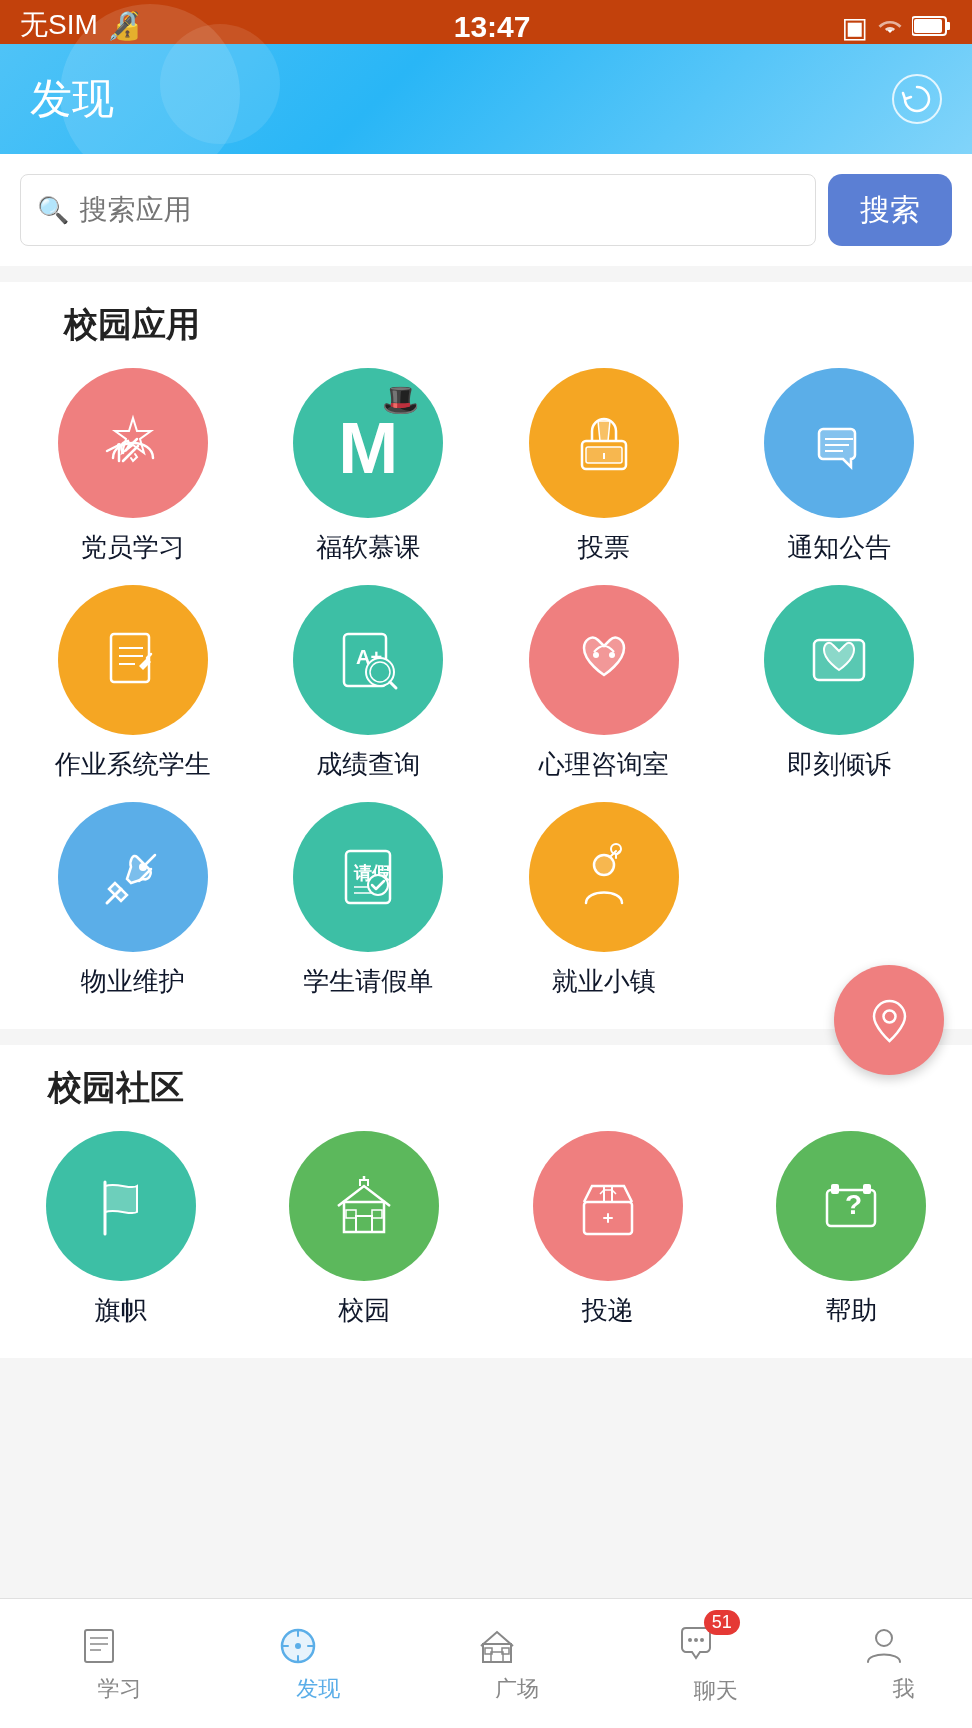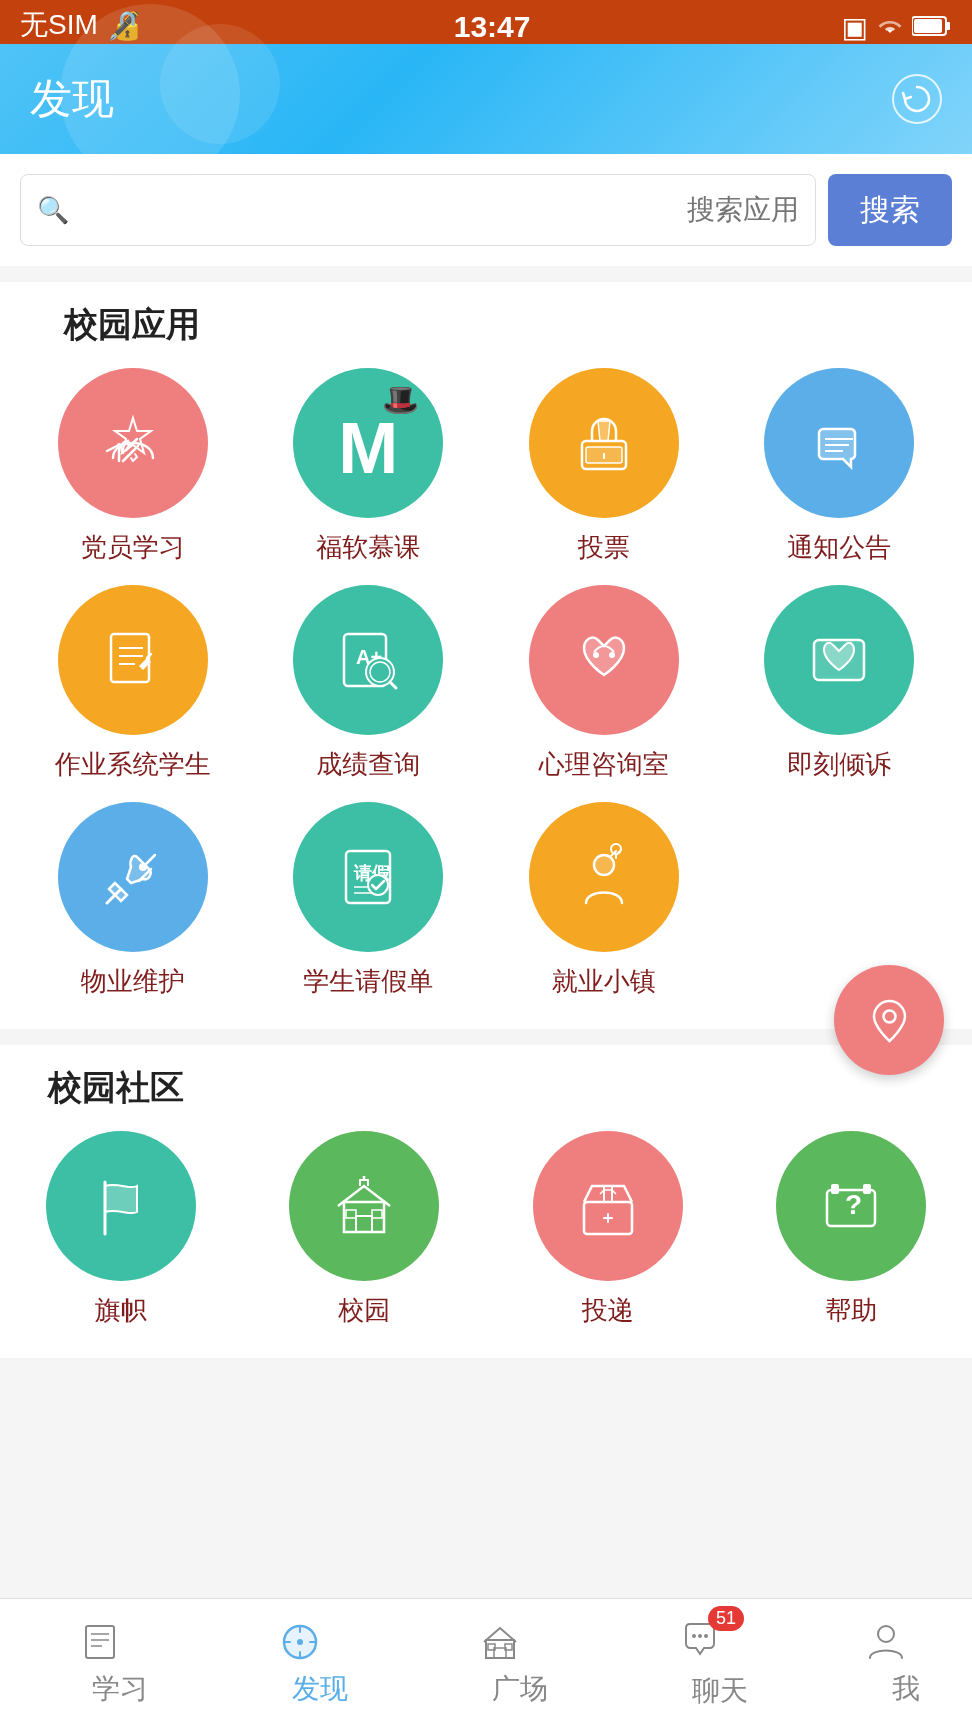--- a/index.html
+++ b/index.html
@@ -75,27 +75,26 @@
       background: #fff;
     }
     .search-icon-char { color: #aaa; font-size: 26px; }
     .search-input {
       border: none;
       outline: none;
       font-size: 28px;
       color: #14532d;
       flex: 1;
       background: transparent;
-      text-align: right;
     }
     .search-btn {
       background: #5b7fd4;
       color: #fff;
       border: none;
-      border-radius: 8px;
+      border-radius: 14px;
       height: 72px;
       padding: 0 32px;
       font-size: 30px;
       cursor: pointer;
       white-space: nowrap;
     }
 
     
     .section {
       background: #fff;
@@ -131,21 +130,21 @@
       align-items: center;
       justify-content: center;
       position: relative;
     }
     .app-icon-circle svg {
       width: 80px;
       height: 80px;
     }
     .app-label {
       font-size: 26px;
-      color: #7f1d1d;
+      color: #0f172a;
     }
 
     
     .bg-pink { background: #EF7F7F; }
     .bg-teal { background: #3DBFA5; }
     .bg-orange { background: #F5A623; }
     .bg-blue { background: #5BAEE8; }
     .bg-teal2 { background: #3DBFA5; }
 
     
@@ -192,21 +191,21 @@
       justify-content: space-around;
     }
     .nav-item {
       display: flex;
       flex-direction: column;
       align-items: center;
       gap: 6px;
       cursor: pointer;
       padding: 10px 20px;
     }
-    .nav-label { font-size: 28px; color: #888; margin-left: 40px; }
+    .nav-label { font-size: 22px; color: #888; margin-left: 40px; }
     .nav-label.active { color: #5BAEE8; }
     .nav-badge {
       position: relative;
     }
     .badge {
       position: absolute;
       top: -12px;
       right: -22px;
       background: #e53935;
       color: #fff;

